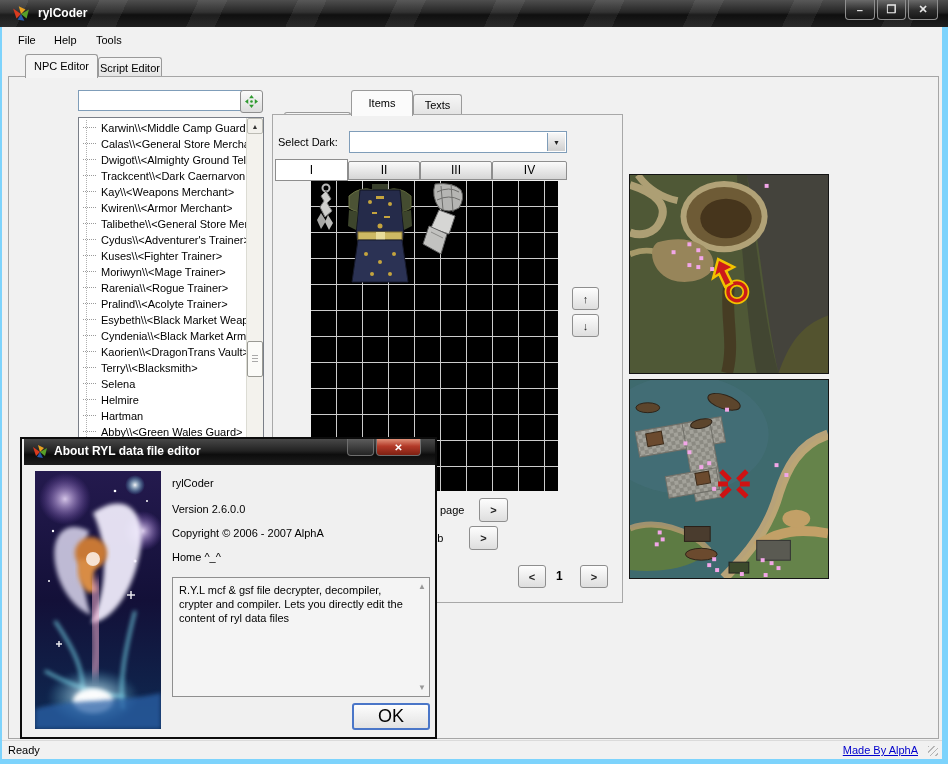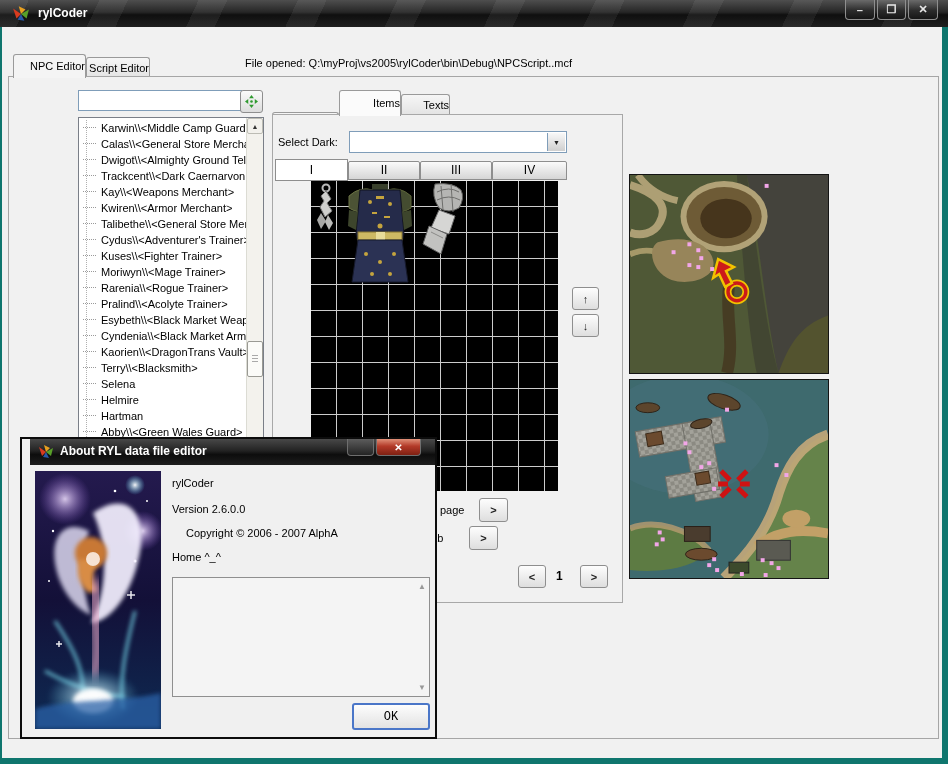--- a/index.html
+++ b/index.html
@@ -1,36 +1,36 @@
 <!DOCTYPE html>
 <html><head>
 <meta charset="utf-8">
 <style>
   html,body{margin:0;padding:0;background:#888;}
-  #screen{position:relative;width:948px;height:764px;background:#0f766e;overflow:hidden;
+  #screen{position:relative;width:948px;height:764px;background:#7dd3fc;overflow:hidden;
           font-family:"Liberation Sans",sans-serif;font-size:11px;color:#000;}
   .abs{position:absolute;}
 
   
   .titlebar{left:0;top:0;width:948px;height:27px;
     background:linear-gradient(180deg,#4e4e4e 0%,#262626 45%,#0f0f0f 55%,#1f1f1f 100%);}
   .titlebar .sheen{position:absolute;inset:0;
     background:repeating-linear-gradient(115deg,rgba(255,255,255,.06) 0 26px,rgba(255,255,255,0) 26px 90px);}
   .app-title{position:absolute;left:38px;top:6px;color:#fff;font-weight:bold;font-size:12px;}
   .winbtns{left:845px;top:0;width:93px;height:20px;display:flex;gap:2px;}
   .winbtn{flex:1;border:1px solid #8f8f8f;border-top:none;border-radius:0 0 4px 4px;
     background:linear-gradient(180deg,#6a6a6a,#2c2c2c 55%,#161616);
     color:#e6e6e6;font-size:11px;font-weight:bold;display:flex;align-items:center;justify-content:center;cursor:pointer;}
   .client{left:2px;top:27px;width:940px;height:731px;background:#f1f1f1;}
 
   .menubar{left:2px;top:30px;width:940px;height:20px;}
   .menu-item{position:absolute;top:2px;height:16px;line-height:16px;padding:0 4px;cursor:pointer;}
 
   .tab{position:absolute;border:1px solid #9a9a9a;border-bottom:none;border-radius:3px 3px 0 0;
-       text-align:right;cursor:pointer;}
+       text-align:center;cursor:pointer;margin-left:12px;}
   .tab.sel{background:#f4f4f4;z-index:3;}
   .tab.unsel{background:linear-gradient(#f6f6f6,#e3e3e3);}
 
   .tabpage{left:8px;top:76px;width:929px;height:661px;border:1px solid #a6a6a6;background:#f1f1f1;}
 
   
   .search-input{left:78px;top:90px;width:156px;height:19px;border:1px solid #7f9db9;background:#fff;
     font:11px "Liberation Sans",sans-serif;padding:0 3px;}
   .search-btn{left:240px;top:90px;width:21px;height:21px;border:1px solid #8e8e8e;border-radius:3px;
     background:linear-gradient(#fbfbfb,#dcdcdc);display:flex;align-items:center;justify-content:center;cursor:pointer;}
@@ -71,34 +71,34 @@
   .map{width:198px;height:198px;border:1px solid #141414;cursor:pointer;}
 
   
   .statusbar{left:2px;top:740px;width:940px;height:18px;background:#f1f1f1;border-top:1px solid #dadada;}
   .status-link{position:absolute;right:24px;top:3px;color:#0000cc;text-decoration:underline;cursor:pointer;}
   .grip{position:absolute;right:4px;top:5px;width:10px;height:10px;
     background:repeating-linear-gradient(135deg,#b5b5b5 0 1px,transparent 1px 4px);}
 
   
   .dialog{left:20px;top:437px;width:413px;height:298px;border:2px solid #0c0c0c;background:#f0f0f0;z-index:10;}
-  .dlg-titlebar{position:absolute;left:8px;top:0;right:0;height:26px;
+  .dlg-titlebar{position:absolute;left:2px;top:0;right:0;height:26px;
     background:linear-gradient(180deg,#484848 0%,#232323 45%,#0d0d0d 60%,#1d1d1d 100%);}
   .dlg-title{position:absolute;left:30px;top:5px;color:#fff;font-weight:bold;font-size:12px;}
   .dlg-btns{position:absolute;right:14px;top:0;height:17px;display:flex;gap:2px;}
   .dlg-btn{border:1px solid #6e6e6e;border-top:none;border-radius:0 0 4px 4px;width:25px;
     background:linear-gradient(#5c5c5c,#242424);cursor:pointer;}
   .dlg-close{width:43px;background:linear-gradient(180deg,#e09078,#b33a28 45%,#7e2012);
     color:#fff;font-weight:bold;font-size:10px;display:flex;align-items:center;justify-content:center;}
   .descbox{position:absolute;left:150px;top:138px;width:256px;height:118px;border:1px solid #8f8f8f;background:#f4f4f4;}
   .desc-text{position:absolute;left:6px;top:5px;right:18px;line-height:14px;}
   .desc-arrow{position:absolute;right:3px;font-size:8px;color:#999;cursor:pointer;}
   .okbtn{position:absolute;left:330px;top:264px;width:74px;height:23px;border:2px solid #4a76c8;border-radius:3px;
     background:linear-gradient(#fdfdfd,#e2e2e2);display:flex;align-items:center;justify-content:center;
-    font-size:12px;cursor:pointer;font-family:Liberation Mono, monospace;}
+    font-size:18px;cursor:pointer;}
 </style>
 </head>
 <body>
 
 <div id="screen">
 
   <div class="abs titlebar">
     <div class="sheen"></div>
     <svg class="abs" style="left:12px;top:5px" width="18" height="18" viewBox="0 0 16 16">
       <path d="M8,8 L1,3 L4,12 Z" fill="#d83b1f"></path>
@@ -109,24 +109,28 @@
     <span class="app-title">rylCoder</span>
   </div>
   <div class="abs winbtns">
     <div class="winbtn">–</div>
     <div class="winbtn">❐</div>
     <div class="winbtn">✕</div>
   </div>
 
   <div class="abs client"></div>
 
+  <div class="abs menubar">
+    <span class="menu-item" style="left:12px">File</span>
+    <span class="menu-item" style="left:48px">Help</span>
+    <span class="menu-item" style="left:90px">Tools</span>
+  </div>
 
   <div class="abs tab sel" style="left:13px;top:54px;width:71px;height:23px;line-height:23px;z-index:2">NPC Editor</div>
   <div class="abs tab unsel" style="left:86px;top:57px;width:62px;height:20px;line-height:20px">Script Editor</div>
-  <span class="abs label" style="left:245px;top:57px">File opened: Q:\myProj\vs2005\rylCoder\bin\Debug\NPCScript..mcf</span>
 
   <div class="abs tabpage"></div>
 
   <input class="abs search-input" value="" style="">
   <div class="abs search-btn">
     <svg width="13" height="13" viewBox="0 0 12 12">
       <g fill="#2f9a2f">
           <path d="M6,0 L8.2,3 L3.8,3 Z"></path>
           <path d="M6,12 L3.8,9 L8.2,9 Z"></path>
       <path d="M0,6 L3,3.8 L3,8.2 Z"></path>
@@ -427,20 +431,25 @@
         <rect x="111" y="194" width="4" height="4"></rect>
       </g>
       <g stroke="#cf1212" stroke-width="5">
         <path d="M92,92 L101,101 M109,109 L118,118"></path>
         <path d="M118,92 L109,101 M101,109 L92,118"></path>
         <path d="M89,105 L99,105 M111,105 L121,105"></path>
       </g>
     </svg>
   </div>
 
+  <div class="abs statusbar">
+    <span class="abs label" style="left:6px;top:3px">Ready</span>
+    <span class="status-link">Made By AlphA</span>
+    <div class="grip"></div>
+  </div>
 
   <div class="abs dialog">
     <div class="dlg-titlebar">
       <svg class="abs" style="left:8px;top:5px" width="16" height="16" viewBox="0 0 16 16">
         <path d="M8,8 L1,3 L4,12 Z" fill="#d83b1f"></path>
           <path d="M8,8 L6,1 L12,4 Z" fill="#e8a020"></path>
         <path d="M8,8 L15,4 L13,12 Z" fill="#58a028"></path>
           <path d="M8,8 L11,14 L5,13 Z" fill="#2858a8"></path>
       </svg>
       <span class="dlg-title">About RYL data file editor</span>
@@ -498,25 +507,26 @@
       <ellipse cx="58" cy="230" rx="20" ry="12" fill="#ffffff" opacity=".95" filter="url(#b1)"></ellipse>
       <path d="M0,238 C30,228 80,232 126,222 L126,258 L0,258 Z" fill="#2a62a8" opacity=".75" filter="url(#b1)"></path>
       <g stroke="#fff" stroke-width="1.5" opacity=".9">
           <path d="M96,120 v8 M92,124 h8"></path>
           <path d="M24,170 v6 M21,173 h6"></path>
         </g>
     </svg>
 
     <span class="abs label" style="left:150px;top:38px">rylCoder</span>
     <span class="abs label" style="left:150px;top:64px">Version 2.6.0.0</span>
-    <span class="abs label" style="left:164px;top:88px">Copyright ©  2006 - 2007 AlphA</span>
+    <span class="abs label" style="left:150px;top:88px">Copyright ©  2006 - 2007 AlphA</span>
     <span class="abs label" style="left:150px;top:112px">Home ^_^</span>
 
     <div class="descbox">
       <div class="desc-text">
+        <div>R.Y.L mcf &amp; gsf file decrypter, decompiler, crypter and compiler. Lets you directly edit the content of ryl data files</div>
         <div style="height:14px"></div>
       </div>
       <span class="desc-arrow" style="top:4px">▲</span>
       <span class="desc-arrow" style="bottom:4px">▼</span>
     </div>
 
     <div class="okbtn">OK</div>
   </div>
 
 </div>

